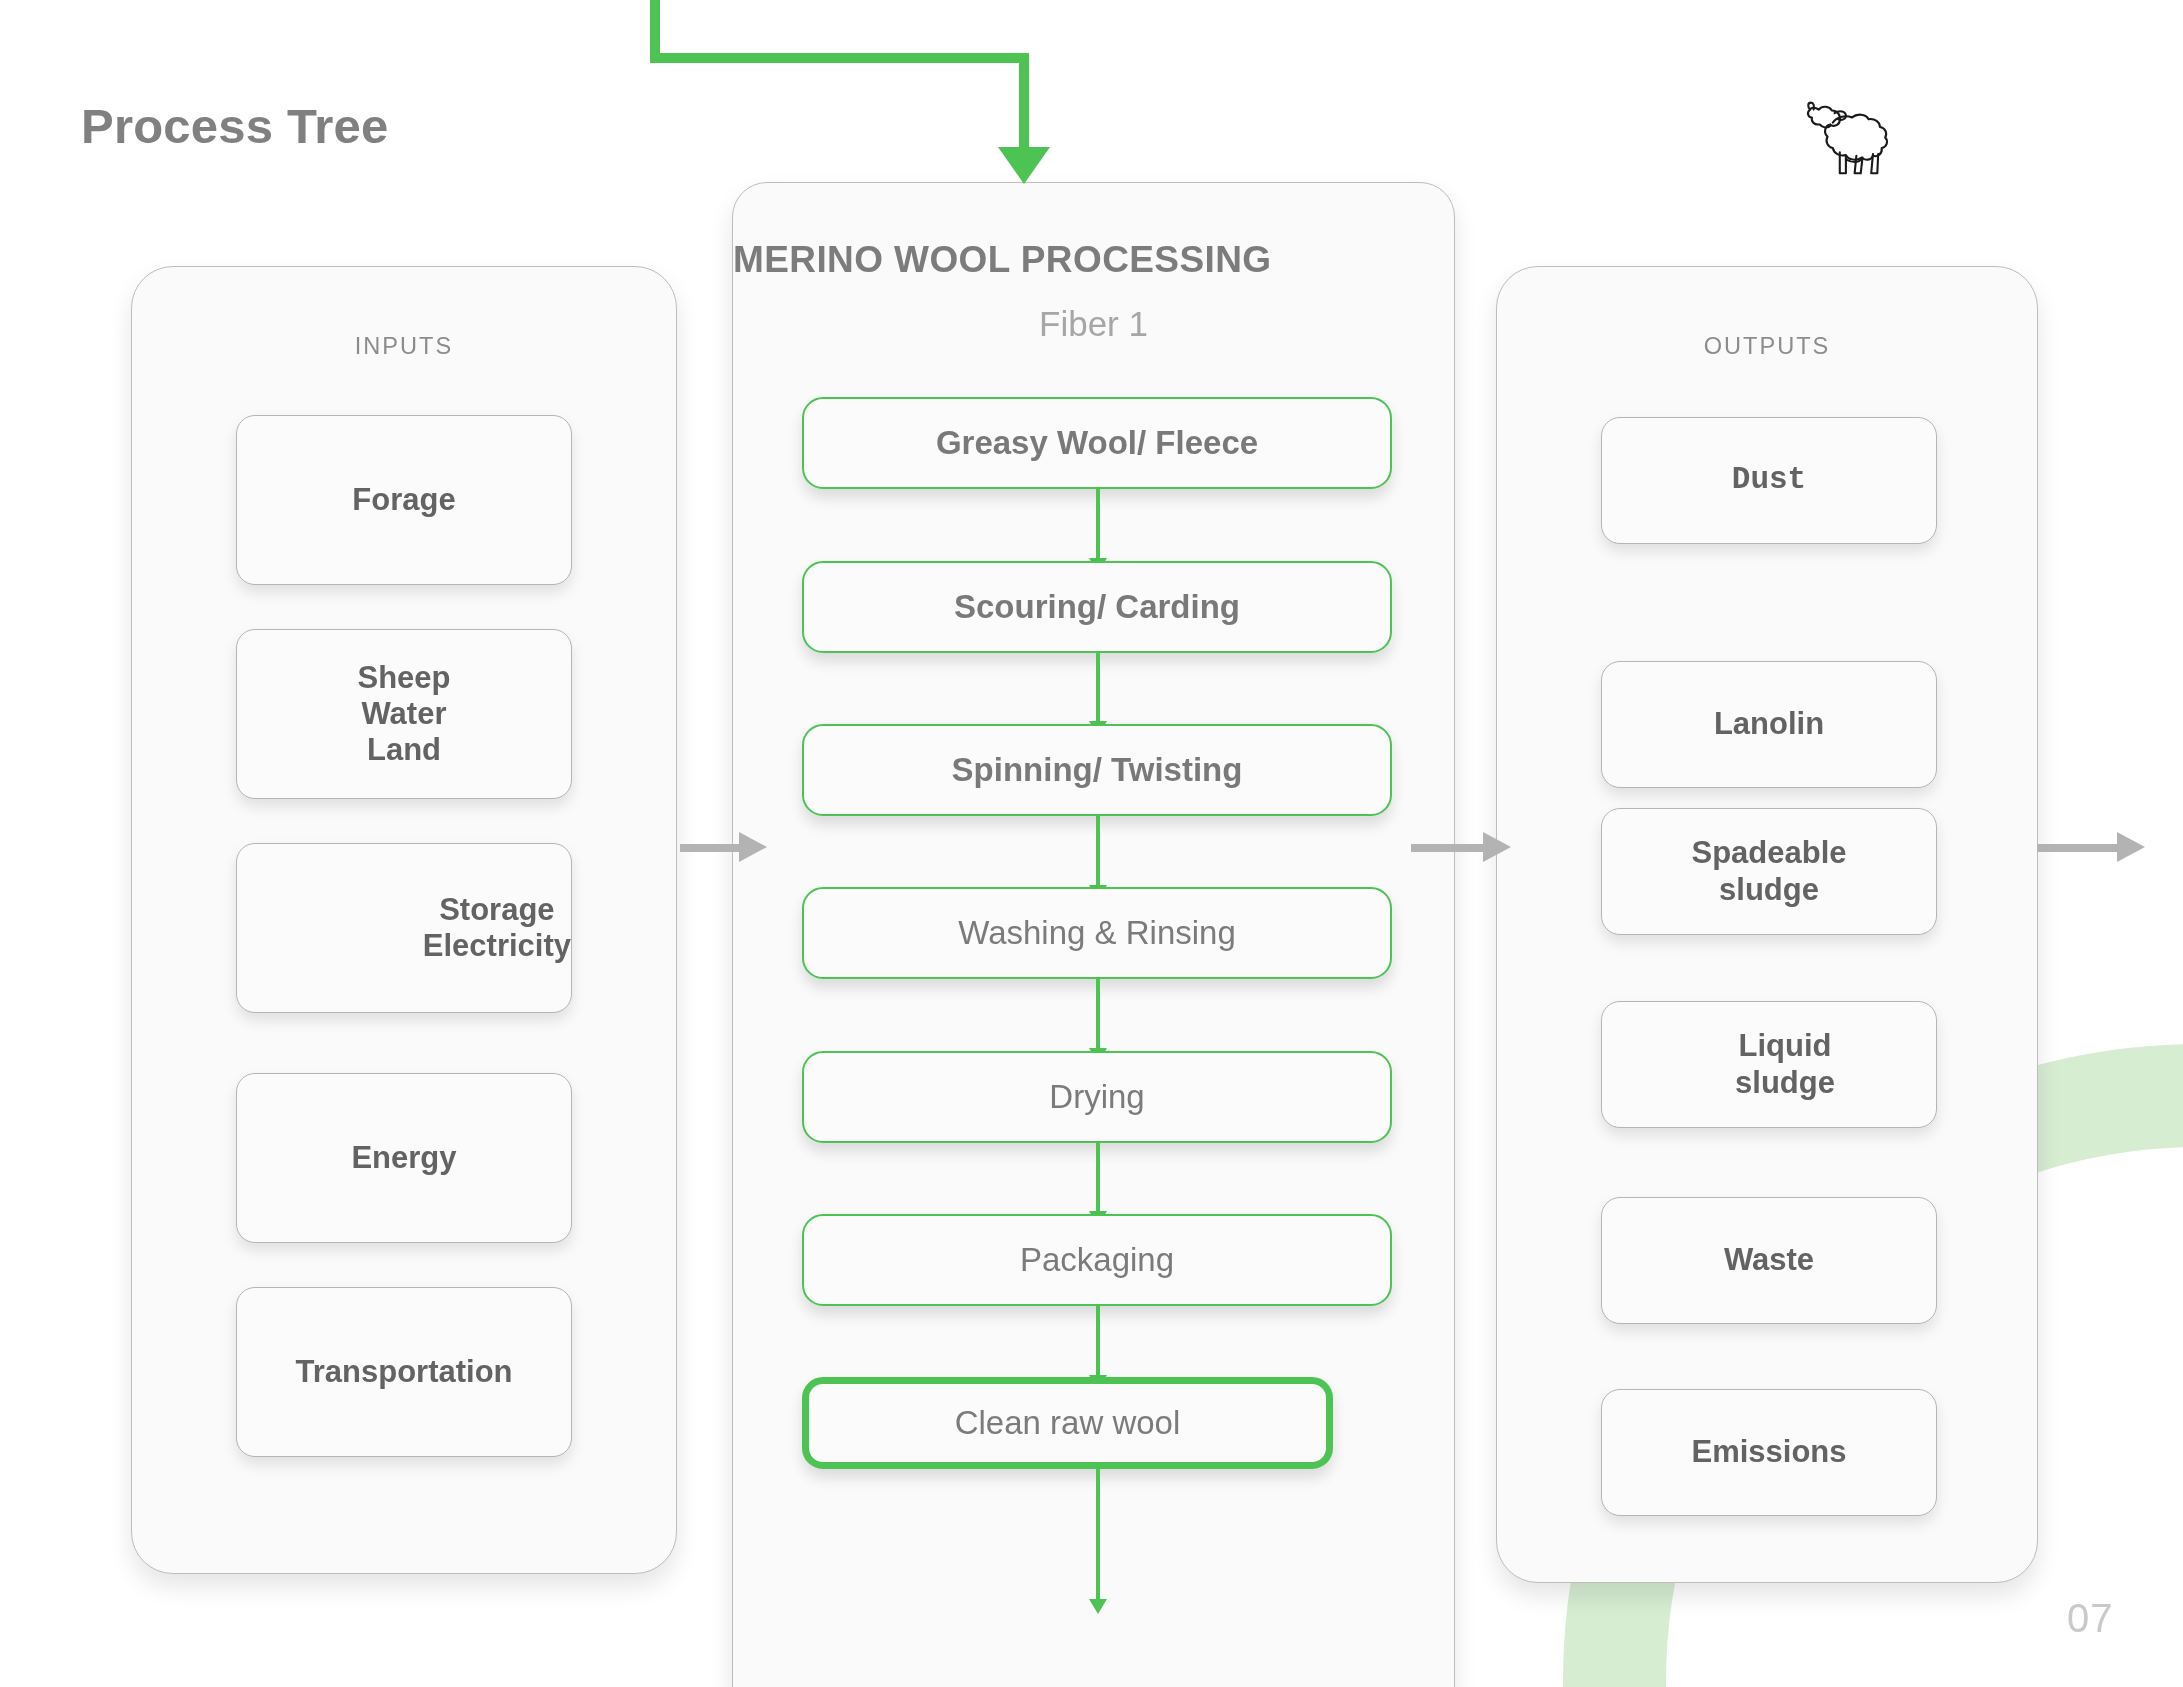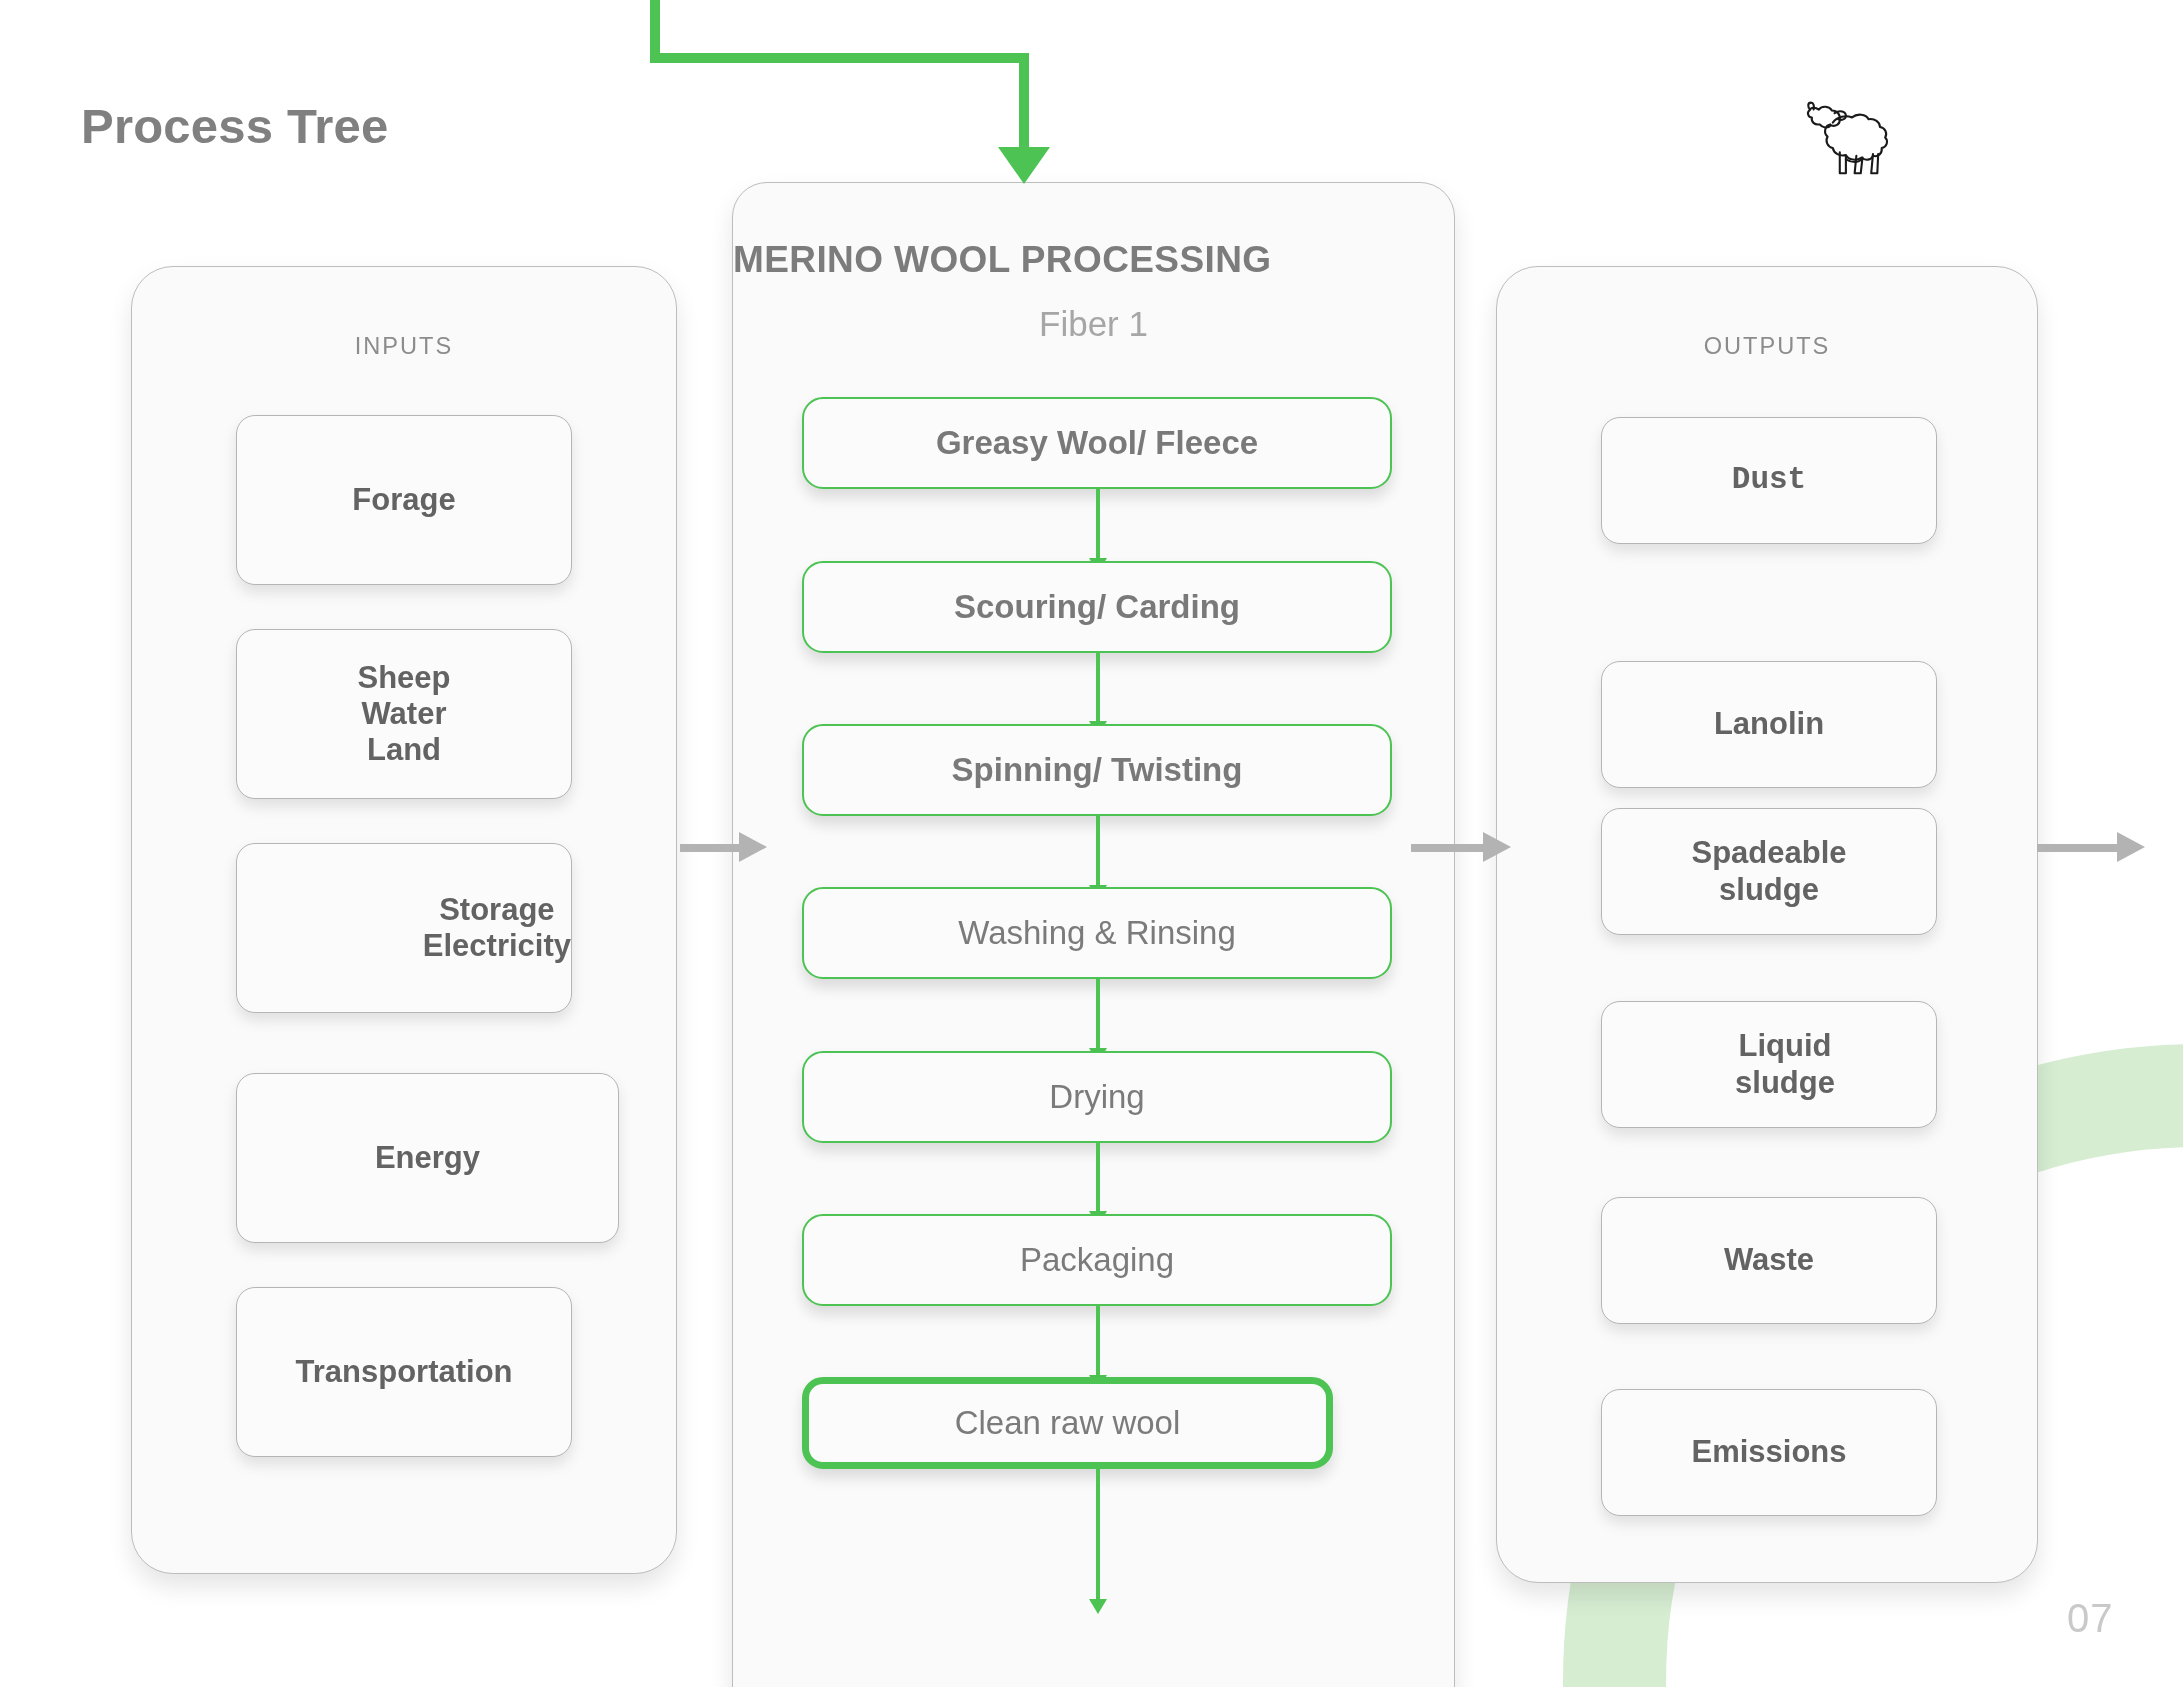--- a/index.html
+++ b/index.html
@@ -283,21 +283,21 @@
   </div>
   <div class="side-box tall" style="left:236px; top:629px; width:336px; height:170px; white-space:pre-line;">
     <span style="white-space:pre-line;">Sheep
 Water
 Land</span>
   </div>
   <div class="side-box tall" style="left:236px; top:843px; width:336px; height:170px; white-space:pre-line;justify-content:flex-end;">
     <span style="white-space:pre-line;">Storage
 Electricity</span>
   </div>
-  <div class="side-box" style="left:236px; top:1073px; width:383px; height:170px;">
+  <div class="side-box" style="left:236px; top:1073px; width:336px; height:170px;">
     <span>Energy</span>
   </div>
   <div class="side-box" style="left:236px; top:1287px; width:336px; height:170px;">
     <span>Transportation</span>
   </div>
 
   <div class="gray-arrow" style="left:680px; top:840px; width:87px;">
     <div class="shaft" style="width:59px;"></div>
     <div class="head" style="left:59px;"></div>
   </div>

